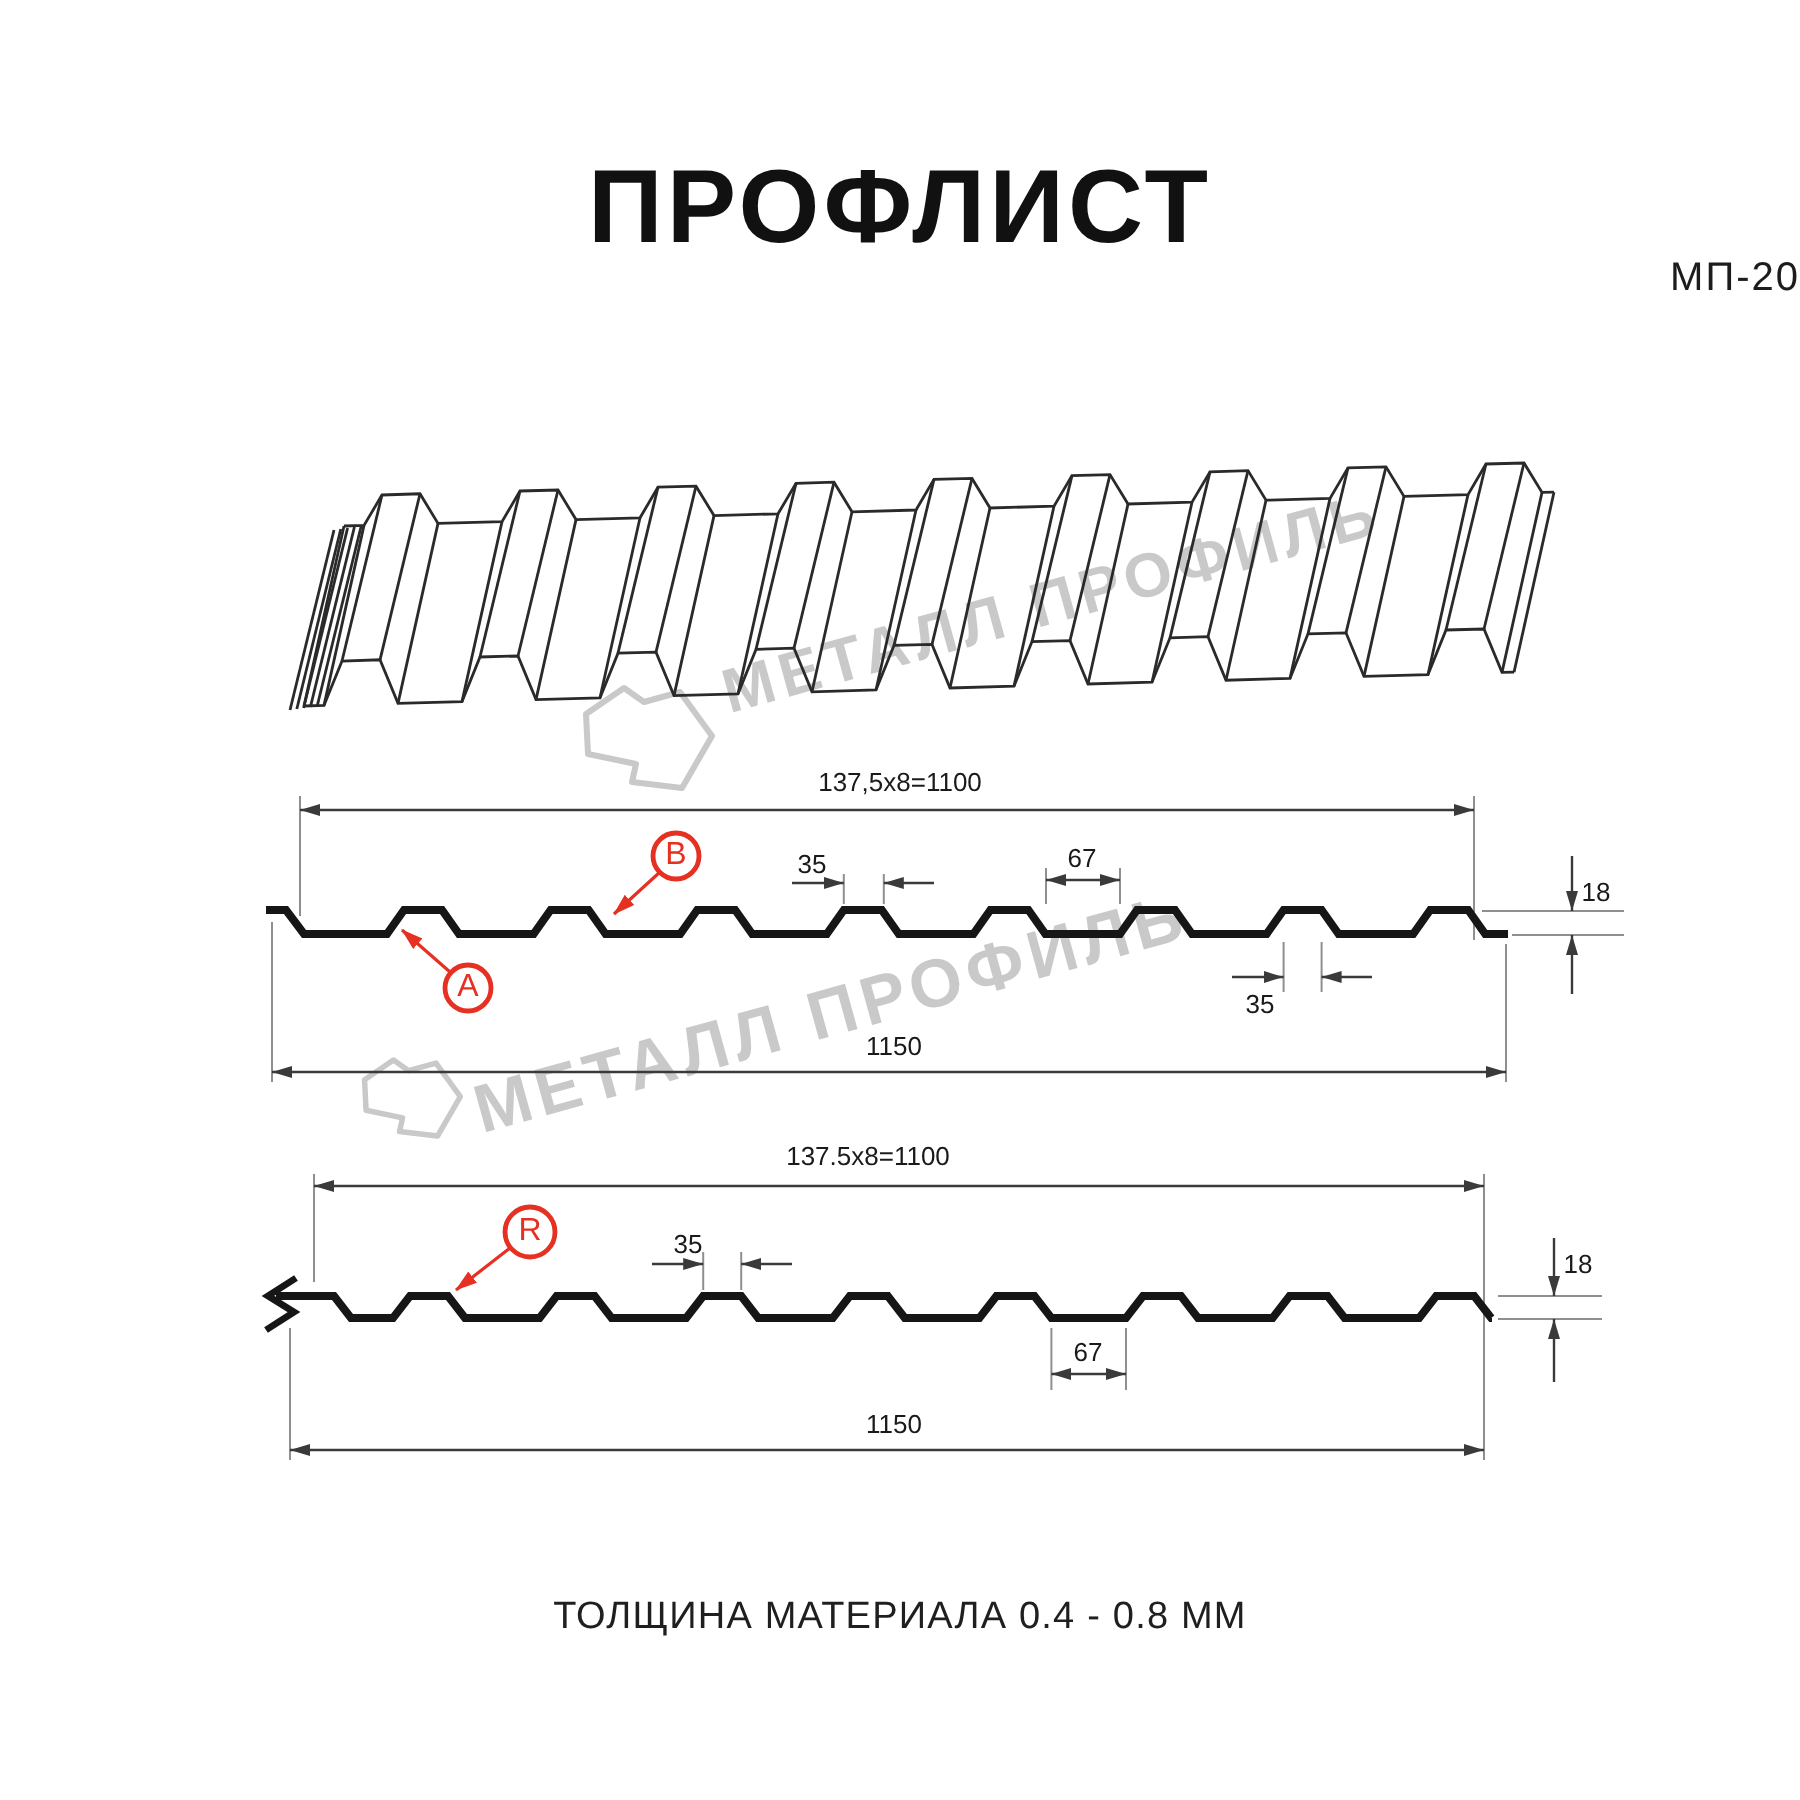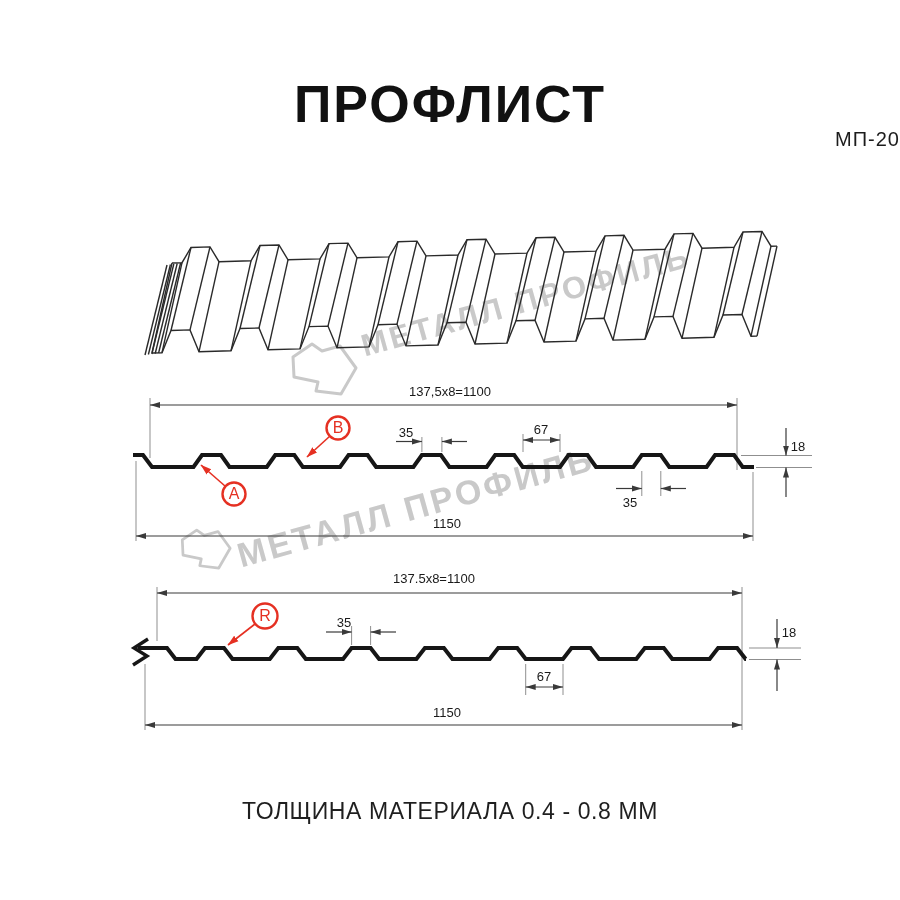--- a/index.html
+++ b/index.html
@@ -3,21 +3,21 @@
 <meta charset="utf-8">
 <style>
   html,body{margin:0;padding:0;background:#fff;}
   .canvas{position:relative;width:900px;height:900px;background:#ffffff;overflow:hidden;
           font-family:"Liberation Sans", sans-serif;}
   .page-title{position:absolute;left:0;right:0;top:74px;text-align:center;
               font-size:52px;font-weight:700;letter-spacing:2px;color:#111;}
   .page-subtitle{position:absolute;left:0;right:0;top:128px;text-align:right;
               font-size:20px;font-weight:500;letter-spacing:1px;color:#1c1c1c;}
   .footer-text{position:absolute;left:0;right:0;top:798px;text-align:center;
-              font-size:23px;font-weight:500;letter-spacing:.6px;color:#1f1f1f;}
+              font-size:19px;font-weight:500;letter-spacing:.6px;color:#1f1f1f;}
   .wm-text{position:absolute;color:#c9c9c9;font-weight:700;white-space:nowrap;
            transform-origin:left center;transform:rotate(-15.5deg);line-height:1;user-select:none;}
   .wm-1{left:362px;top:331px;font-size:31px;letter-spacing:3px;}
   .wm-2{left:238px;top:539px;font-size:34px;letter-spacing:3px;}
   .dim-label{position:absolute;font-size:13px;color:#1a1a1a;white-space:nowrap;
              transform:translate(-50%,-50%);line-height:1;}
   .circle-letter{position:absolute;font-size:16px;font-weight:500;color:#e53022;
              transform:translate(-50%,-50%);line-height:1;}
   svg.layer{position:absolute;left:0;top:0;}
 </style>

